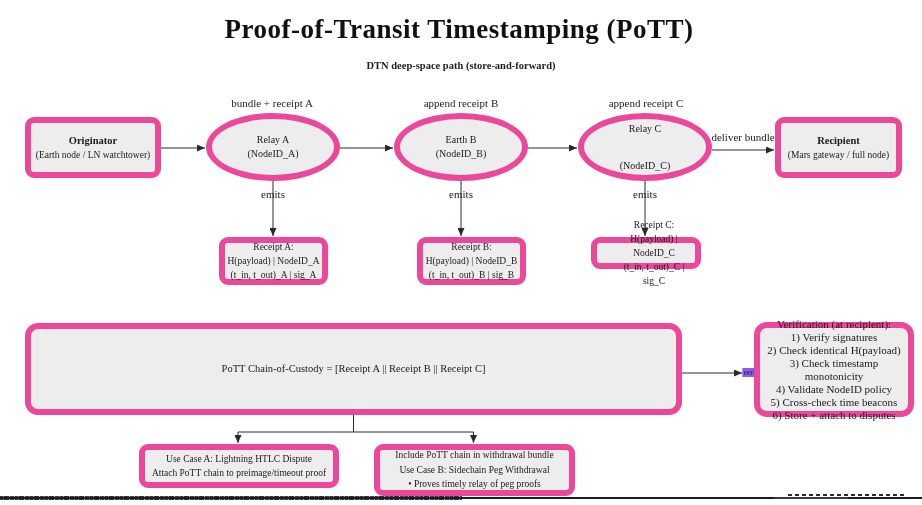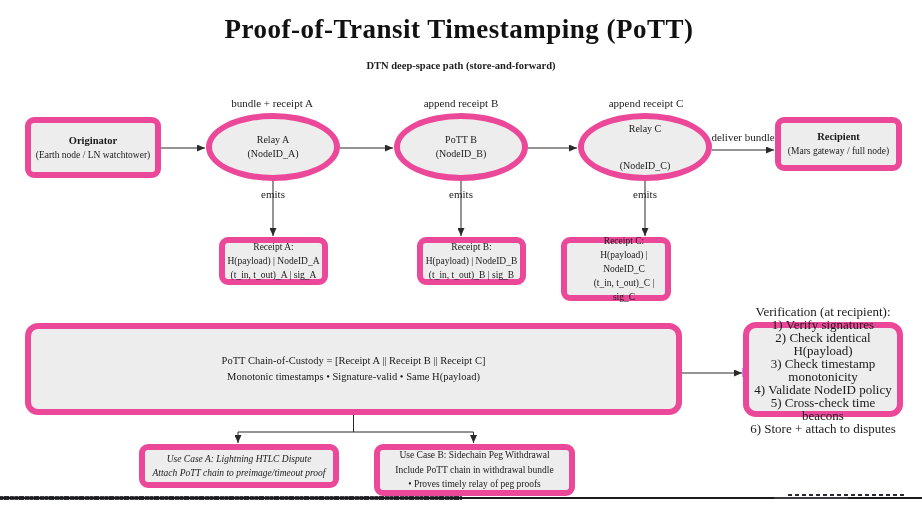--- a/index.html
+++ b/index.html
@@ -33,21 +33,21 @@
     text-align: center;
     font-size: 10px; line-height: 14px;
   }
   .rbox { border-radius: 9px; }
   .bigbox { border-radius: 13px; font-size: 10.5px; line-height: 16px; }
   .ellipse { border-radius: 50%; }
   .node .bold { font-weight: bold; font-size: 10.5px; }
   .node .small { font-size: 9.5px; }
   .receipt { font-size: 9.5px; line-height: 14px; }
   .uclines { font-size: 9.5px; line-height: 14.5px; }
-  .verif { font-size: 13px; line-height: 13px; border-radius: 13px; }
+  .verif { font-size: 11px; line-height: 13px; border-radius: 13px; margin-left: 11px; }
   .edge-label {
     position: absolute;
     transform: translateX(-50%);
     font-size: 11px;
     white-space: nowrap;
     color: #1c1c1c;
   }
   .edge-label.tiny { font-size: 7.5px; background: #8b5cf6; padding: 0 1px; margin-left: 44px; }
   svg.wires { position: absolute; left: 0; top: 0; width: 922px; height: 505px; }
   svg.wires line, svg.wires path.wire { stroke: #2a2a2a; stroke-width: 1; fill: none; }
@@ -105,73 +105,72 @@
   <div class="bold">Originator</div>
   <div class="small">(Earth node / LN watchtower)</div>
 </div>
 
 <div class="abs node ellipse" style="left:206px; top:113px; width:134px; height:68px;">
   <div>Relay A</div>
   <div>(NodeID_A)</div>
 </div>
 
 <div class="abs node ellipse" style="left:394px; top:113px; width:134px; height:68px;">
-  <div>PoTT B</div>
+  <div>Earth B</div>
   <div>(NodeID_B)</div>
 </div>
 
 <div class="abs node ellipse" style="left:578px; top:113px; width:134px; height:68px;gap:23px;">
   <div>Relay C</div>
   <div>(NodeID_C)</div>
 </div>
 
-<div class="abs node rbox" style="left:775px; top:117px; width:127px; height:54px;">
+<div class="abs node rbox" style="left:775px; top:117px; width:127px; height:61px;">
   <div class="bold">Recipient</div>
   <div class="small">(Mars gateway / full node)</div>
 </div>
 
 <div class="abs node rbox receipt" style="left:219px; top:237px; width:109px; height:48px;">
   <div>Receipt A:</div>
   <div>H(payload) | NodeID_A</div>
   <div>(t_in, t_out)_A | sig_A</div>
 </div>
 
 <div class="abs node rbox receipt" style="left:407px; top:237px; width:109px; height:48px;margin-left:10px;">
   <div>Receipt B:</div>
   <div>H(payload) | NodeID_B</div>
   <div>(t_in, t_out)_B | sig_B</div>
 </div>
 
-<div class="abs node rbox receipt" style="left:561px; top:237px; width:110px; height:64px;padding-left:16px;">
+<div class="abs node rbox receipt" style="left:591px; top:237px; width:110px; height:32px;padding-left:16px;">
   <div>Receipt C:</div>
   <div>H(payload) | NodeID_C</div>
   <div>(t_in, t_out)_C | sig_C</div>
 </div>
 
 <div class="abs node bigbox" style="left:25px; top:323px; width:657px; height:92px;">
   <div>PoTT Chain-of-Custody = [Receipt A || Receipt B || Receipt C]</div>
-  <div>Monotonic timestamps • Signature-valid • Same H(payload)</div>
 </div>
 
 <div class="abs node verif" style="left:743px; top:322px; width:160px; height:95px;">
   <div>Verification (at recipient):</div>
   <div>1) Verify signatures</div>
   <div>2) Check identical H(payload)</div>
   <div>3) Check timestamp monotonicity</div>
   <div>4) Validate NodeID policy</div>
   <div>5) Cross-check time beacons</div>
   <div>6) Store + attach to disputes</div>
 </div>
 
-<div class="abs node rbox uclines" style="left:139px; top:444px; width:200px; height:44px;font-style:italic;">
+<div class="abs node rbox uclines" style="left:139px; top:444px; width:200px; height:44px;">
   <div>Use Case A: Lightning HTLC Dispute</div>
   <div>Attach PoTT chain to preimage/timeout proof</div>
 </div>
 
 <div class="abs node rbox uclines" style="left:374px; top:444px; width:201px; height:52px;">
+  <div>Include PoTT chain in withdrawal bundle</div>
   <div>Use Case B: Sidechain Peg Withdrawal</div>
-  <div>Include PoTT chain in withdrawal bundle</div>
   <div>• Proves timely relay of peg proofs</div>
 </div>
 
 <div class="abs artifact-left"></div>
 <div class="abs artifact-line"></div>
 <div class="abs artifact-dots"></div>
 
 </body></html>

